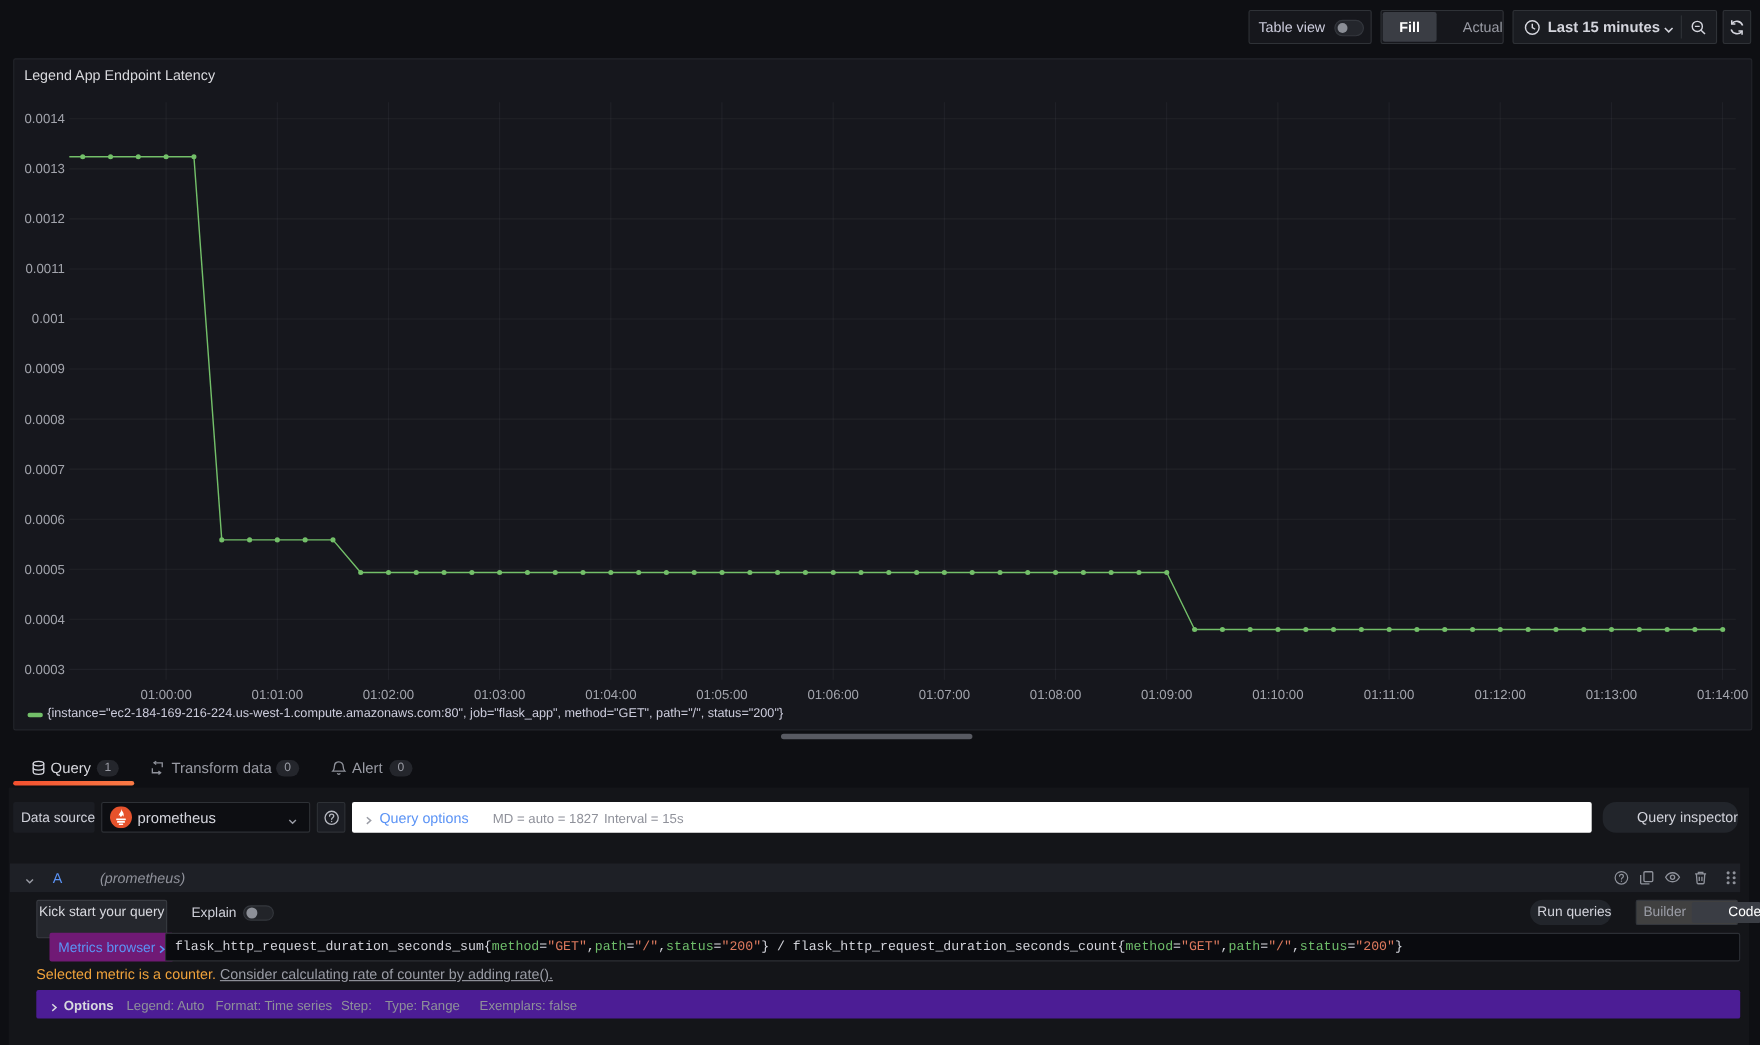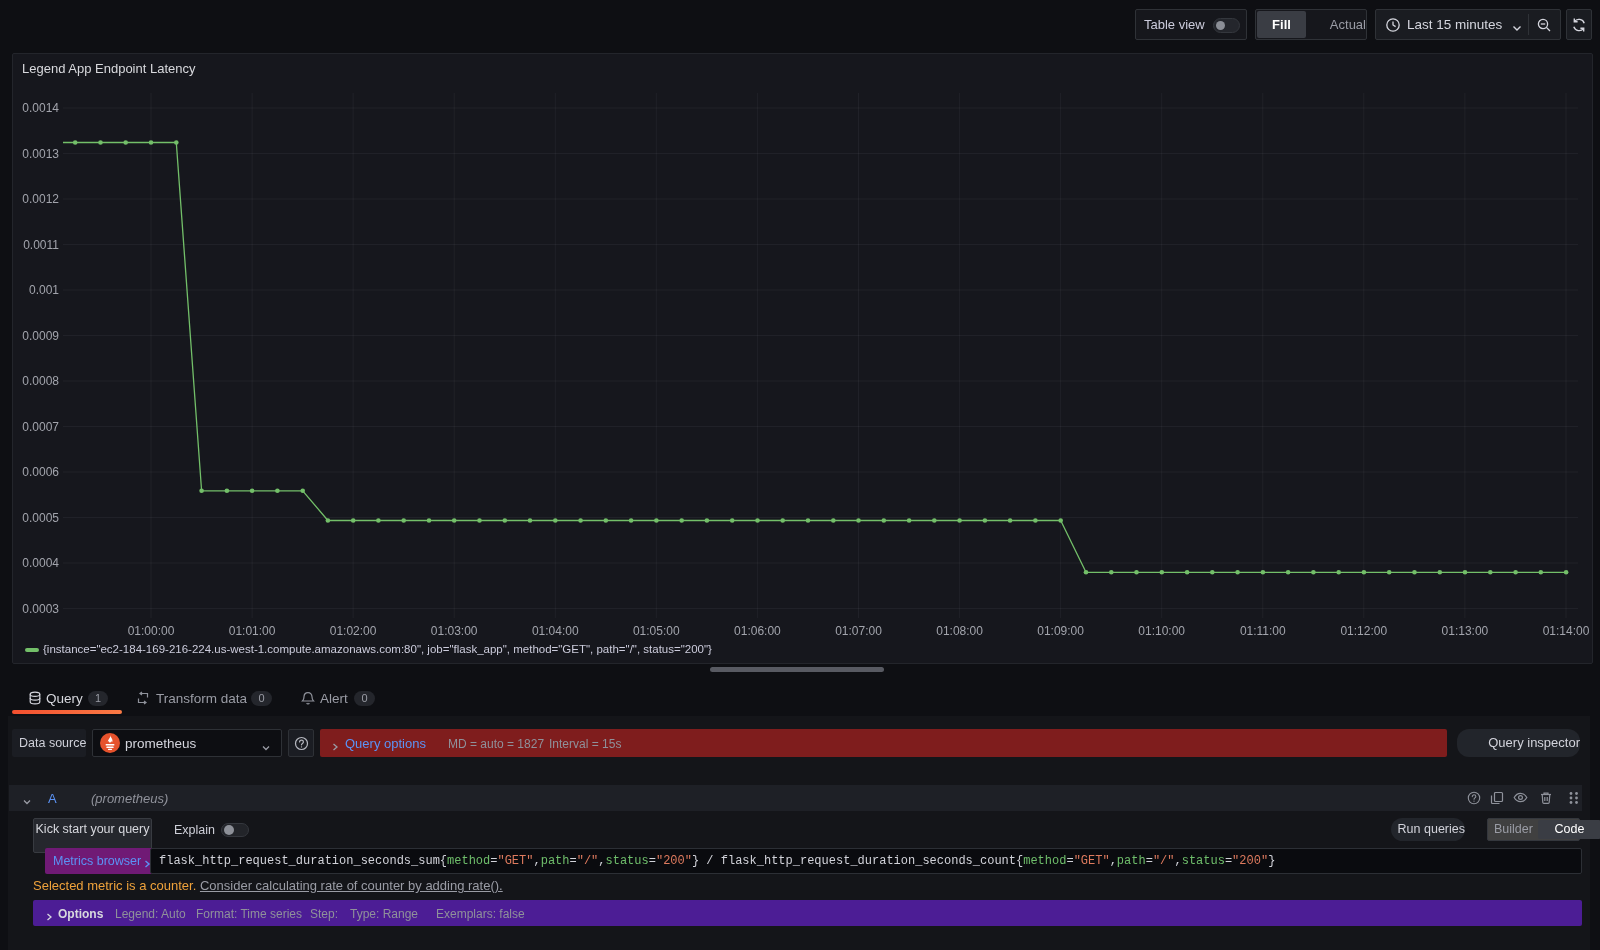--- a/index.html
+++ b/index.html
@@ -21,21 +21,21 @@
   <span class="a" style="left:1px;top:1px;width:49px;height:27px;background:#3a3d44;border-radius:2px;color:#fff;font-size:13px;font-weight:600;text-align:center;line-height:27px">Fill</span>
   <span class="a" style="left:52px;top:1px;width:58px;height:27px;color:#9a9ca5;font-size:13px;text-align:right;line-height:27px">Actual</span>
 </div>
 <div class="a" style="left:1375px;top:9px;width:186px;height:31px;border:1px solid #2f3237;border-radius:2px;background:#1a1c21">
   <span class="a" style="left:9px;top:7px"><svg width="16" height="16" viewBox="0 0 16 16" style="">
         <g fill="none" stroke="#d5d6de" stroke-width="1.3">
           <circle cx="8" cy="8" r="6.2"></circle>
           <path d="M8 4.5V8l2.6 1.6"></path>
         </g>
       </svg></span>
-  <span class="a" style="left:31px;top:7px;color:#d5d6de;font-size:13.5px;font-weight:400">Last 15 minutes</span>
+  <span class="a" style="left:31px;top:7px;color:#d5d6de;font-size:13.5px;font-weight:700">Last 15 minutes</span>
   <span class="a" style="left:135px;top:10px"><svg width="12" height="12" viewBox="0 0 12 12" style="">
         <path d="M2.5 4.5L6 8l3.5-3.5" fill="none" stroke="#d5d6de" stroke-width="1.4"></path>
       </svg></span>
   <span class="a" style="left:152px;top:4px;width:1px;height:21px;background:#2f3237"></span>
   <span class="a" style="left:160px;top:7px"><svg width="16" height="16" viewBox="0 0 16 16" style="">
         <g fill="none" stroke="#d5d6de" stroke-width="1.3">
           <circle cx="7" cy="7" r="4.6"></circle>
           <path d="M10.4 10.4L14 14"></path>
           <path d="M4.8 7h4.4"></path>
         </g>
@@ -223,21 +223,21 @@
 </div>
 <div class="a" style="left:288px;top:729px;width:26px;height:28px;background:#1b1d23;border:1px solid #2e3136;border-radius:2px">
   <span class="a" style="left:5px;top:6px"><svg width="15" height="15" viewBox="0 0 15 15" style="">
         <g fill="none" stroke="#b6b8c0" stroke-width="1.2" stroke-linecap="round">
           <circle cx="7.5" cy="7.5" r="6"></circle>
           <path d="M5.6 6c0-1.1.85-1.9 1.9-1.9S9.4 4.9 9.4 5.9c0 1.5-1.9 1.5-1.9 2.9"></path>
           <path d="M7.5 10.8v.1"></path>
         </g>
       </svg></span>
 </div>
-<div class="a" style="left:320px;top:729px;width:1127px;height:28px;background:#7f1d1d;border-radius:2px">
+<div class="a" style="left:320px;top:729px;width:1127px;height:28px;background:#ffffff;border-radius:2px">
   <span class="a" style="left:10px;top:9px"><svg width="10" height="10" viewBox="0 0 10 10" style="">
         <path d="M3.5 2L7 5L3.5 8" fill="none" stroke="#9a9ca5" stroke-width="1.3"></path>
       </svg></span>
   <span class="a" style="left:25px;top:7px;color:#5b93f5;font-size:13px;font-weight:500">Query options</span>
   <span class="a sec" style="left:128px;top:8px;font-size:12px;white-space:nowrap">MD = auto = 1827</span>
   <span class="a sec" style="left:229px;top:8px;font-size:12px;white-space:nowrap">Interval = 15s</span>
 </div>
 <div class="a btn" style="left:1457px;top:729px;width:123px;height:28px;line-height:28px">Query inspector</div>
 
 <div class="a" style="left:9px;top:785px;width:1573px;height:26px;background:#1e2026">
@@ -307,14 +307,14 @@
   <span class="a sec" style="left:82px;top:7px;font-size:12px">Legend: Auto</span>
   <span class="a sec" style="left:163px;top:7px;font-size:12px">Format: Time series</span>
   <span class="a sec" style="left:277px;top:7px;font-size:12px">Step:</span>
   <span class="a sec" style="left:317px;top:7px;font-size:12px">Type: Range</span>
   <span class="a sec" style="left:403px;top:7px;font-size:12px">Exemplars: false</span>
 </div>
 
 <div class="a btn" style="left:1391px;top:818px;width:74px;height:23px;line-height:23px;font-size:12.5px;font-weight:500">Run queries</div>
 <div class="a" style="left:1487px;top:818px;width:93px;height:23px;border:1px solid #34373d;border-radius:2px;background:#404040">
   <span class="a" style="left:6px;top:3px;color:#9a9ca5;font-size:12.5px">Builder</span>
-  <span class="a" style="left:50px;top:1px;width:63px;height:19px;background:#3a3d44;border-radius:2px;color:#fff;font-size:12.5px;font-weight:500;text-align:center;line-height:19px">Code</span>
+  <span class="a" style="left:50px;top:1px;width:63px;height:19px;background:#3a3d44;border-radius:2px;color:#fff;font-size:12.5px;font-weight:500;text-align:right;line-height:19px">Code</span>
 </div>
 
 </body></html>

